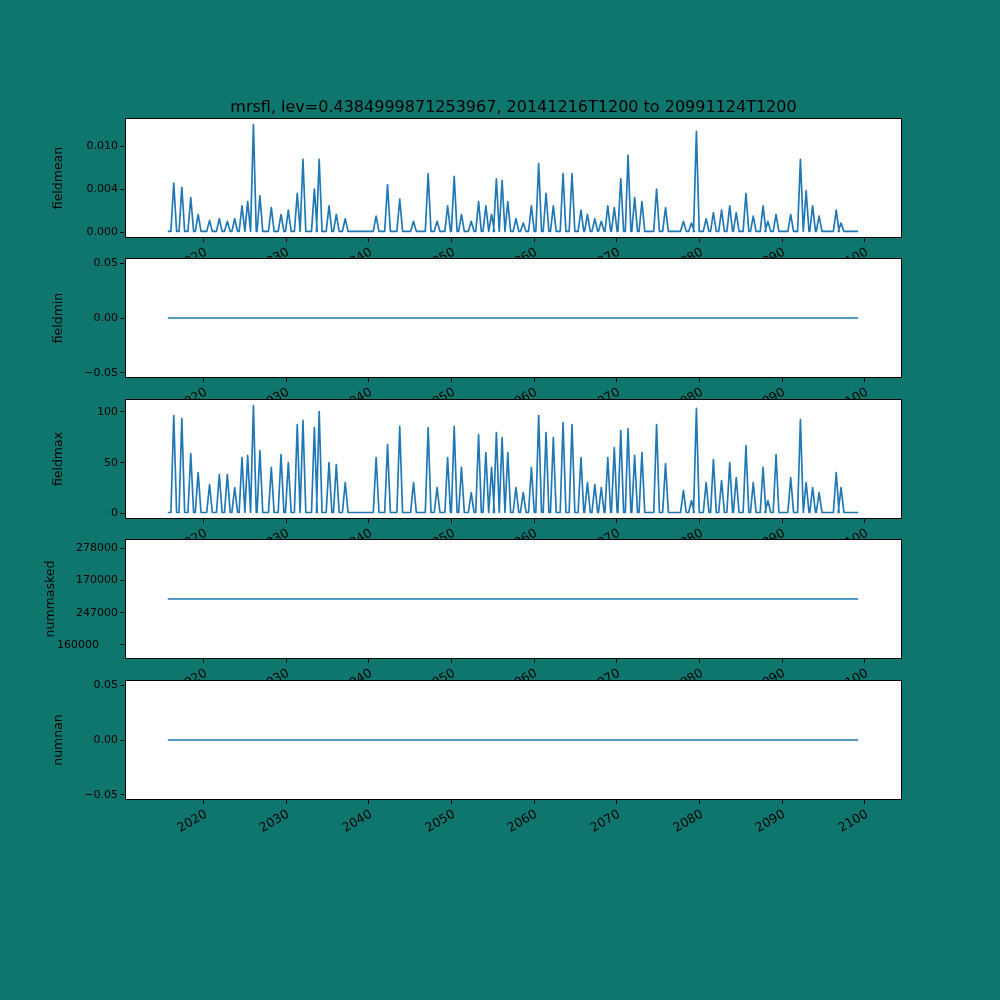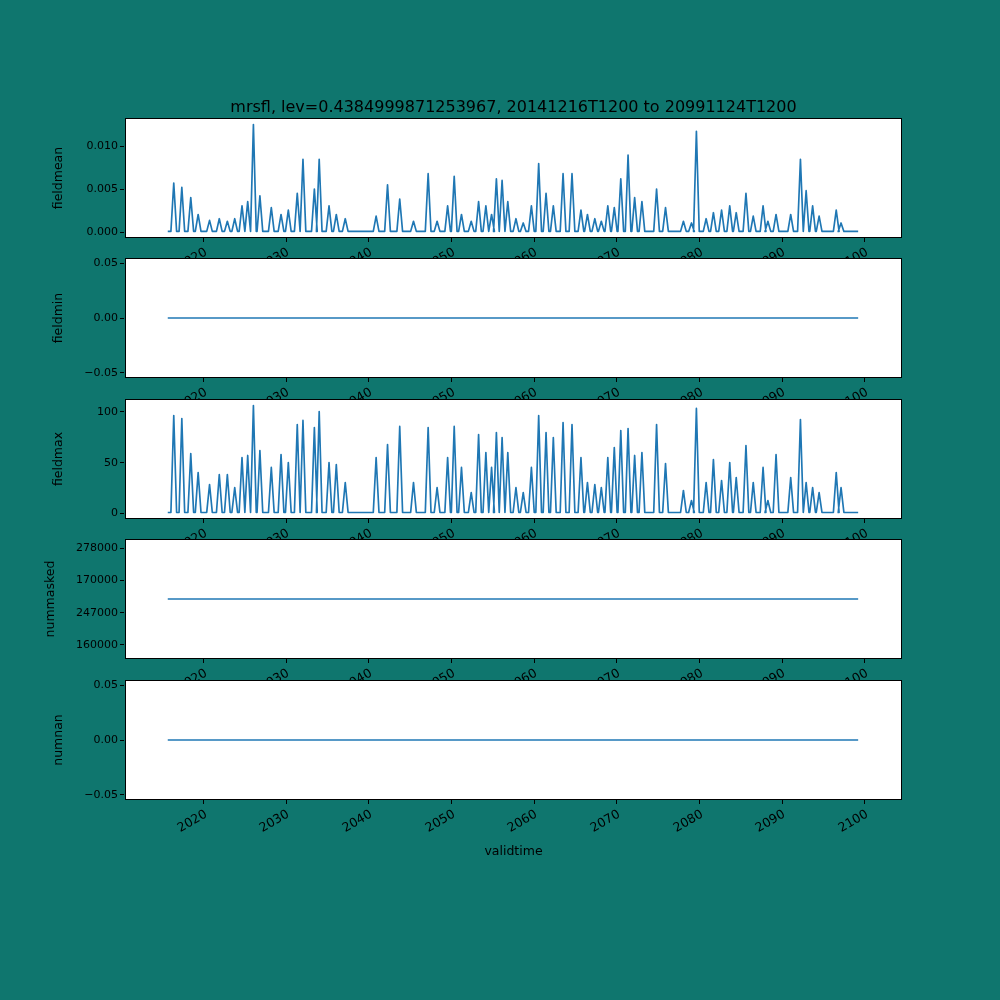--- a/index.html
+++ b/index.html
@@ -28,21 +28,21 @@
       <div class="subplot" style="left: 125px; top: 118px;">
         <div class="ylab" style="left: -127px; top: 53px;">fieldmean</div>
         <div class="axes">
           <svg width="775" height="118" viewBox="0 0 777 120">
             <polyline points="36.9,114.3 40.1,114.3 43.0,65.1 45.9,114.3 48.4,114.3 51.2,69.4 54.1,114.3 57.4,114.3 60.3,79.8 63.2,114.3 64.9,114.3 67.8,97.1 70.7,114.3 76.5,114.3 79.4,103.1 82.2,114.3 86.4,114.3 89.3,101.4 92.2,114.3 94.6,114.3 97.5,104.0 100.4,114.3 102.1,114.3 105.0,101.4 107.9,114.3 109.5,114.3 112.4,88.4 115.3,114.3 115.3,114.3 118.2,84.1 121.1,114.3 121.1,114.3 124.0,5.6 126.9,114.3 127.7,114.3 130.6,78.1 133.5,114.3 139.3,114.3 142.2,90.2 145.1,114.3 149.2,114.3 152.1,97.1 155.0,114.3 156.6,114.3 159.5,92.7 162.4,114.3 165.7,114.3 168.6,75.5 171.5,114.3 171.5,114.3 174.4,41.0 177.3,114.3 183.1,114.3 186.0,71.2 188.9,114.3 188.1,114.3 190.9,41.0 193.8,114.3 198.0,114.3 200.9,88.4 203.8,114.3 205.4,114.3 208.3,97.1 211.2,114.3 214.5,114.3 217.4,101.4 220.3,114.3 245.9,114.3 248.8,98.8 251.7,114.3 257.5,114.3 260.4,66.9 263.3,114.3 269.9,114.3 272.8,81.5 275.7,114.3 283.9,114.3 286.8,104.0 289.7,114.3 298.8,114.3 301.7,55.6 304.6,114.3 307.9,114.3 310.8,104.0 313.7,114.3 318.7,114.3 321.5,88.4 324.4,114.3 325.3,114.3 328.2,58.2 331.1,114.3 332.7,114.3 335.6,97.1 338.5,114.3 342.6,114.3 345.5,104.0 348.4,114.3 350.1,114.3 353.0,84.1 355.8,114.3 357.5,114.3 360.4,88.4 363.3,114.3 363.3,114.3 366.2,97.1 369.1,114.3 368.2,114.3 371.1,60.8 374.0,114.3 374.0,114.3 376.9,62.5 379.8,114.3 379.8,114.3 382.7,84.1 385.6,114.3 388.1,114.3 391.0,101.4 393.9,114.3 395.5,114.3 398.4,105.7 401.3,114.3 403.8,114.3 406.7,88.4 409.6,114.3 411.2,114.3 414.1,45.3 417.0,114.3 418.7,114.3 421.6,75.5 424.5,114.3 426.1,114.3 429.0,88.4 431.9,114.3 436.0,114.3 438.9,55.6 441.8,114.3 445.1,114.3 448.0,55.6 450.9,114.3 454.2,114.3 457.1,92.7 460.0,114.3 460.8,114.3 463.7,97.1 466.6,114.3 468.3,114.3 471.2,101.4 474.1,114.3 474.9,114.3 477.8,104.0 480.7,114.3 481.5,114.3 484.4,88.4 487.3,114.3 488.1,114.3 491.0,90.2 493.9,114.3 494.7,114.3 497.6,60.8 500.5,114.3 502.2,114.3 505.0,36.7 507.9,114.3 508.8,114.3 511.7,79.8 514.6,114.3 516.2,114.3 519.1,84.1 522.0,114.3 531.1,114.3 534.0,71.2 536.9,114.3 540.2,114.3 543.1,90.2 546.0,114.3 558.4,114.3 561.3,104.0 564.2,114.3 566.6,114.3 569.5,105.7 572.4,114.3 571.6,114.3 574.5,12.5 577.4,114.3 581.5,114.3 584.4,101.4 587.3,114.3 588.9,114.3 591.8,95.3 594.7,114.3 597.2,114.3 600.1,92.7 603.0,114.3 605.5,114.3 608.4,88.4 611.3,114.3 612.1,114.3 615.0,95.3 617.9,114.3 622.0,114.3 624.9,75.5 627.8,114.3 629.5,114.3 632.3,98.8 635.2,114.3 639.4,114.3 642.3,88.4 645.2,114.3 644.3,114.3 647.2,104.0 650.1,114.3 652.6,114.3 655.5,97.1 658.4,114.3 667.5,114.3 670.4,97.1 673.3,114.3 677.4,114.3 680.3,41.0 683.2,114.3 683.2,114.3 686.1,72.9 689.0,114.3 689.8,114.3 692.7,88.4 695.6,114.3 696.4,114.3 699.3,98.8 702.2,114.3 713.8,114.3 716.7,92.7 719.6,114.3 718.7,114.3 721.6,105.7 724.5,114.3 739.0,114.3" fill="none" stroke="#1f77b4" stroke-width="1.7" stroke-linejoin="round"></polyline>
           </svg>
         </div>
         <div class="tick" style="left: -5px; top: 113.806px; width: 4px; height: 1px;"></div>
         <div class="ytl" style="top: 107.306px;">0.000</div>
         <div class="tick" style="left: -5px; top: 70.6718px; width: 4px; height: 1px;"></div>
-        <div class="ytl" style="top: 64.1718px;">0.005</div>
+        <div class="ytl" style="top: 64.1718px;">0.004</div>
         <div class="tick" style="left: -5px; top: 27.5374px; width: 4px; height: 1px;"></div>
         <div class="ytl" style="top: 21.0374px;">0.010</div>
         <div class="tick" style="left: 78.0266px; top: 120px; width: 1px; height: 4px;"></div>
         <div class="xtl-anchor" style="left: 78.5266px; top: 126px;">
           <div class="xtl">2020</div>
         </div>
         <div class="tick" style="left: 160.686px; top: 120px; width: 1px; height: 4px;"></div>
         <div class="xtl-anchor" style="left: 161.186px; top: 126px;">
           <div class="xtl">2030</div>
         </div>
@@ -176,21 +176,21 @@
         </div>
       </div>
       <div class="subplot" style="left: 125px; top: 539px;">
         <div class="ylab" style="left: -135px; top: 53px;">nummasked</div>
         <div class="axes">
           <svg width="775" height="118" viewBox="0 0 777 120">
             <polyline points="36.9,60.0 739.0,60.0" fill="none" stroke="#1f77b4" stroke-width="1.7" stroke-linejoin="round"></polyline>
           </svg>
         </div>
         <div class="tick" style="left: -5px; top: 105.306px; width: 4px; height: 1px;"></div>
-        <div class="ytl" style="top: 98.8065px;">160000</div>
+        <div class="ytl" style="top: 98.8065px; text-align: center;">160000</div>
         <div class="tick" style="left: -5px; top: 73.0484px; width: 4px; height: 1px;"></div>
         <div class="ytl" style="top: 66.5484px;">247000</div>
         <div class="tick" style="left: -5px; top: 40.7903px; width: 4px; height: 1px;"></div>
         <div class="ytl" style="top: 34.2903px;">170000</div>
         <div class="tick" style="left: -5px; top: 8.53226px; width: 4px; height: 1px;"></div>
         <div class="ytl" style="top: 2.03226px;">278000</div>
         <div class="tick" style="left: 78.0266px; top: 120px; width: 1px; height: 4px;"></div>
         <div class="xtl-anchor" style="left: 78.5266px; top: 126px;">
           <div class="xtl">2020</div>
         </div>
@@ -271,14 +271,13 @@
         <div class="tick" style="left: 656.644px; top: 120px; width: 1px; height: 4px;"></div>
         <div class="xtl-anchor" style="left: 657.144px; top: 126px;">
           <div class="xtl">2090</div>
         </div>
         <div class="tick" style="left: 739.303px; top: 120px; width: 1px; height: 4px;"></div>
         <div class="xtl-anchor" style="left: 739.803px; top: 126px;">
           <div class="xtl">2100</div>
         </div>
       </div>
     </div>
-  <div class="xlabel">validtime</div>
 </div>
 
 </body></html>

